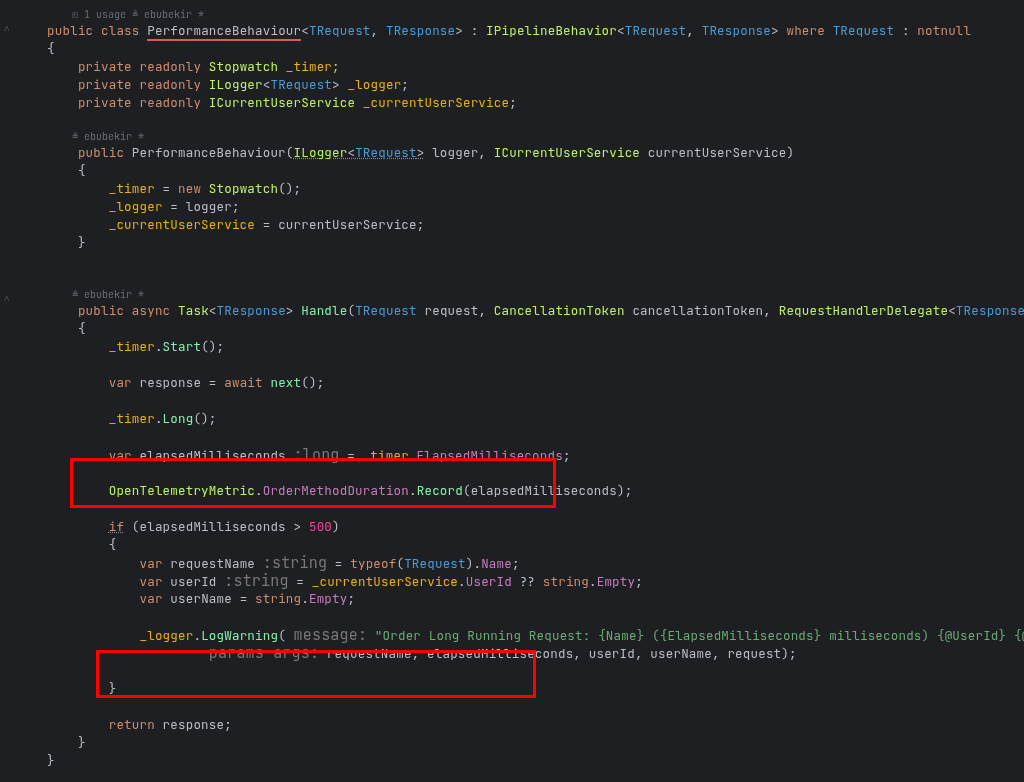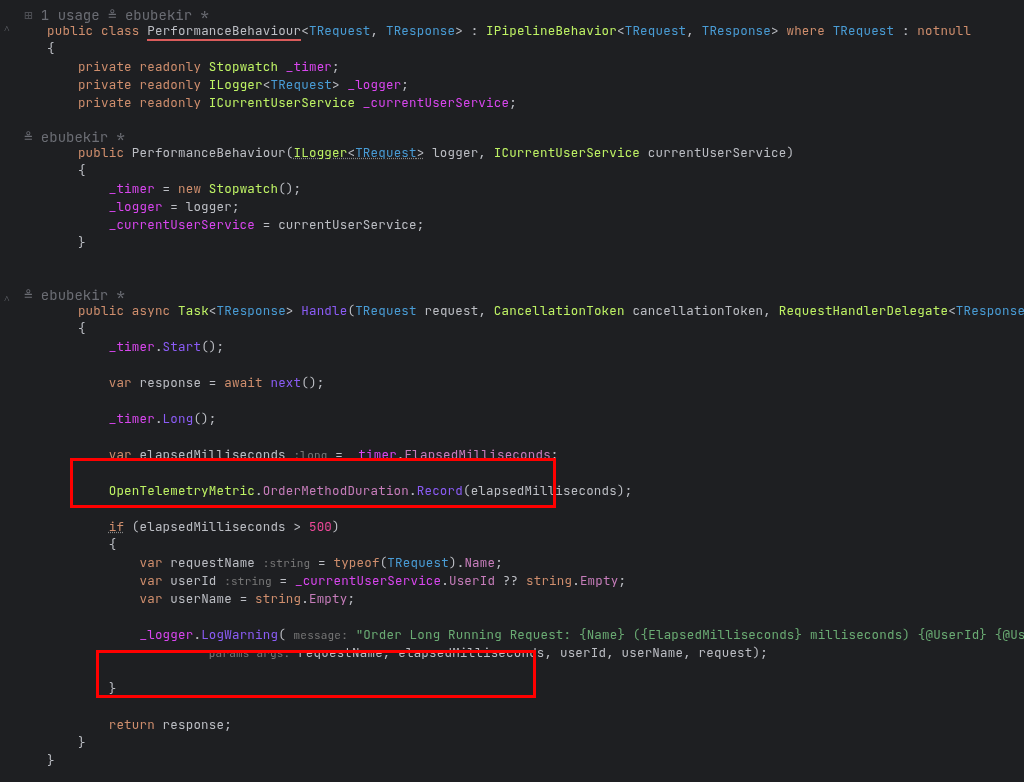--- a/index.html
+++ b/index.html
@@ -30,38 +30,39 @@
     font-size: 10px;
   }
   .code {
     padding-left: 24px;
     white-space: pre;
     letter-spacing: 0.2px;
   }
   .line { height: 18px; line-height: 18px; }
   .usage-line {
     color: #6b6d74;
-    font-size: 14px;
+    font-size: 10px;
     padding-left: 24px;
     height: 14px;
     line-height: 14px;
+    margin-left: 48px;
   }
   .usage-icon { opacity: 0.6; }
   .kw { color: #cf8e6d; text-align: center; }
   .type { color: #bef264; }
   .cls { color: #bcbec4; }
   .generic { color: #499cd5; }
   .punc { color: #bcbec4; }
-  .method { color: #8b5cf6; margin-top: 32px; }
-  .field { color: #d946ef; text-align: center; }
+  .method { color: #86efac; margin-top: 32px; }
+  .field { color: #eab308; text-align: center; }
   .prop { color: #c77dbb; }
   .str { color: #6aab73; }
   .num { color: #ec4899; }
   .param { color: #bcbec4; }
-  .hint { color: #787878; font-style: normal; font-size:11px; }
+  .hint { color: #787878; font-style: normal; font-size:15px; }
   .ident { color: #bcbec4; }
   .under-red { border-bottom: 2px solid #db5c5c; }
   .under-warn { text-decoration: underline; text-decoration-style: dotted; text-decoration-color: #888; }
   .highlight-box {
     position: absolute;
     border: 3px solid #ff0000;
     pointer-events: none;
   }
   .box1 { left: 70px; top: 458px; width: 486px; height: 50px; }
   .box2 { left: 96px; top: 650px; width: 440px; height: 48px; }

